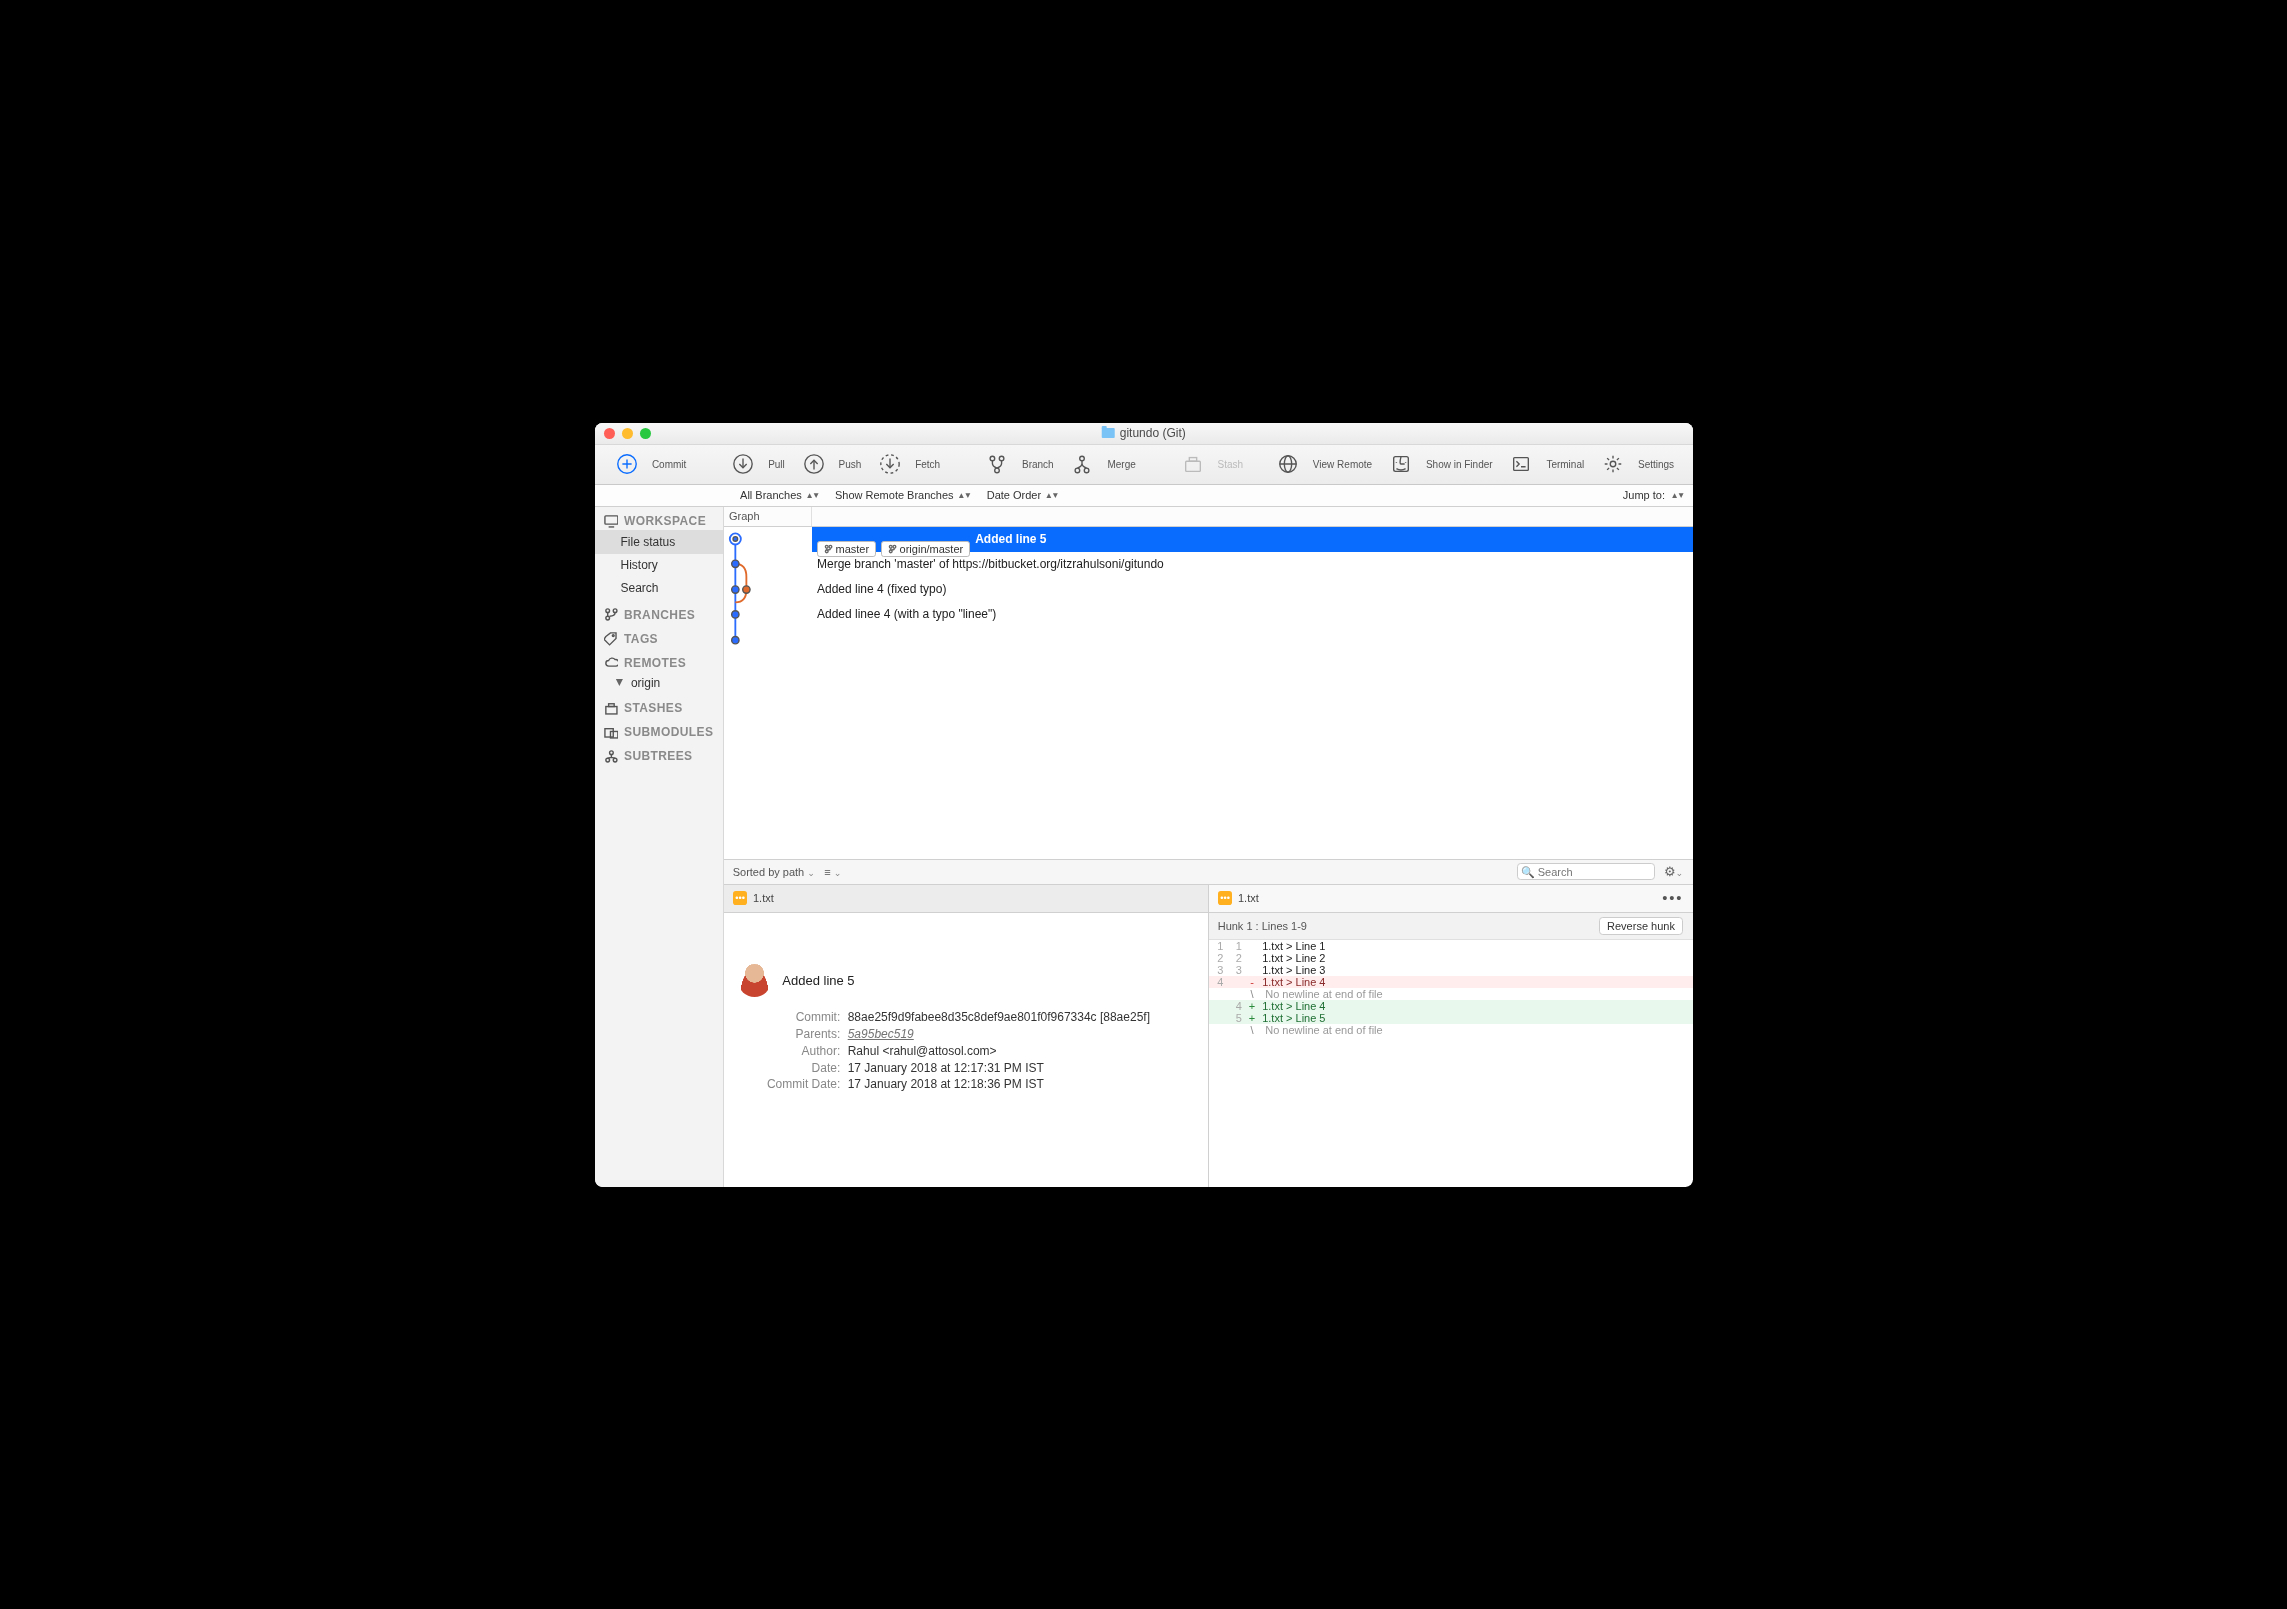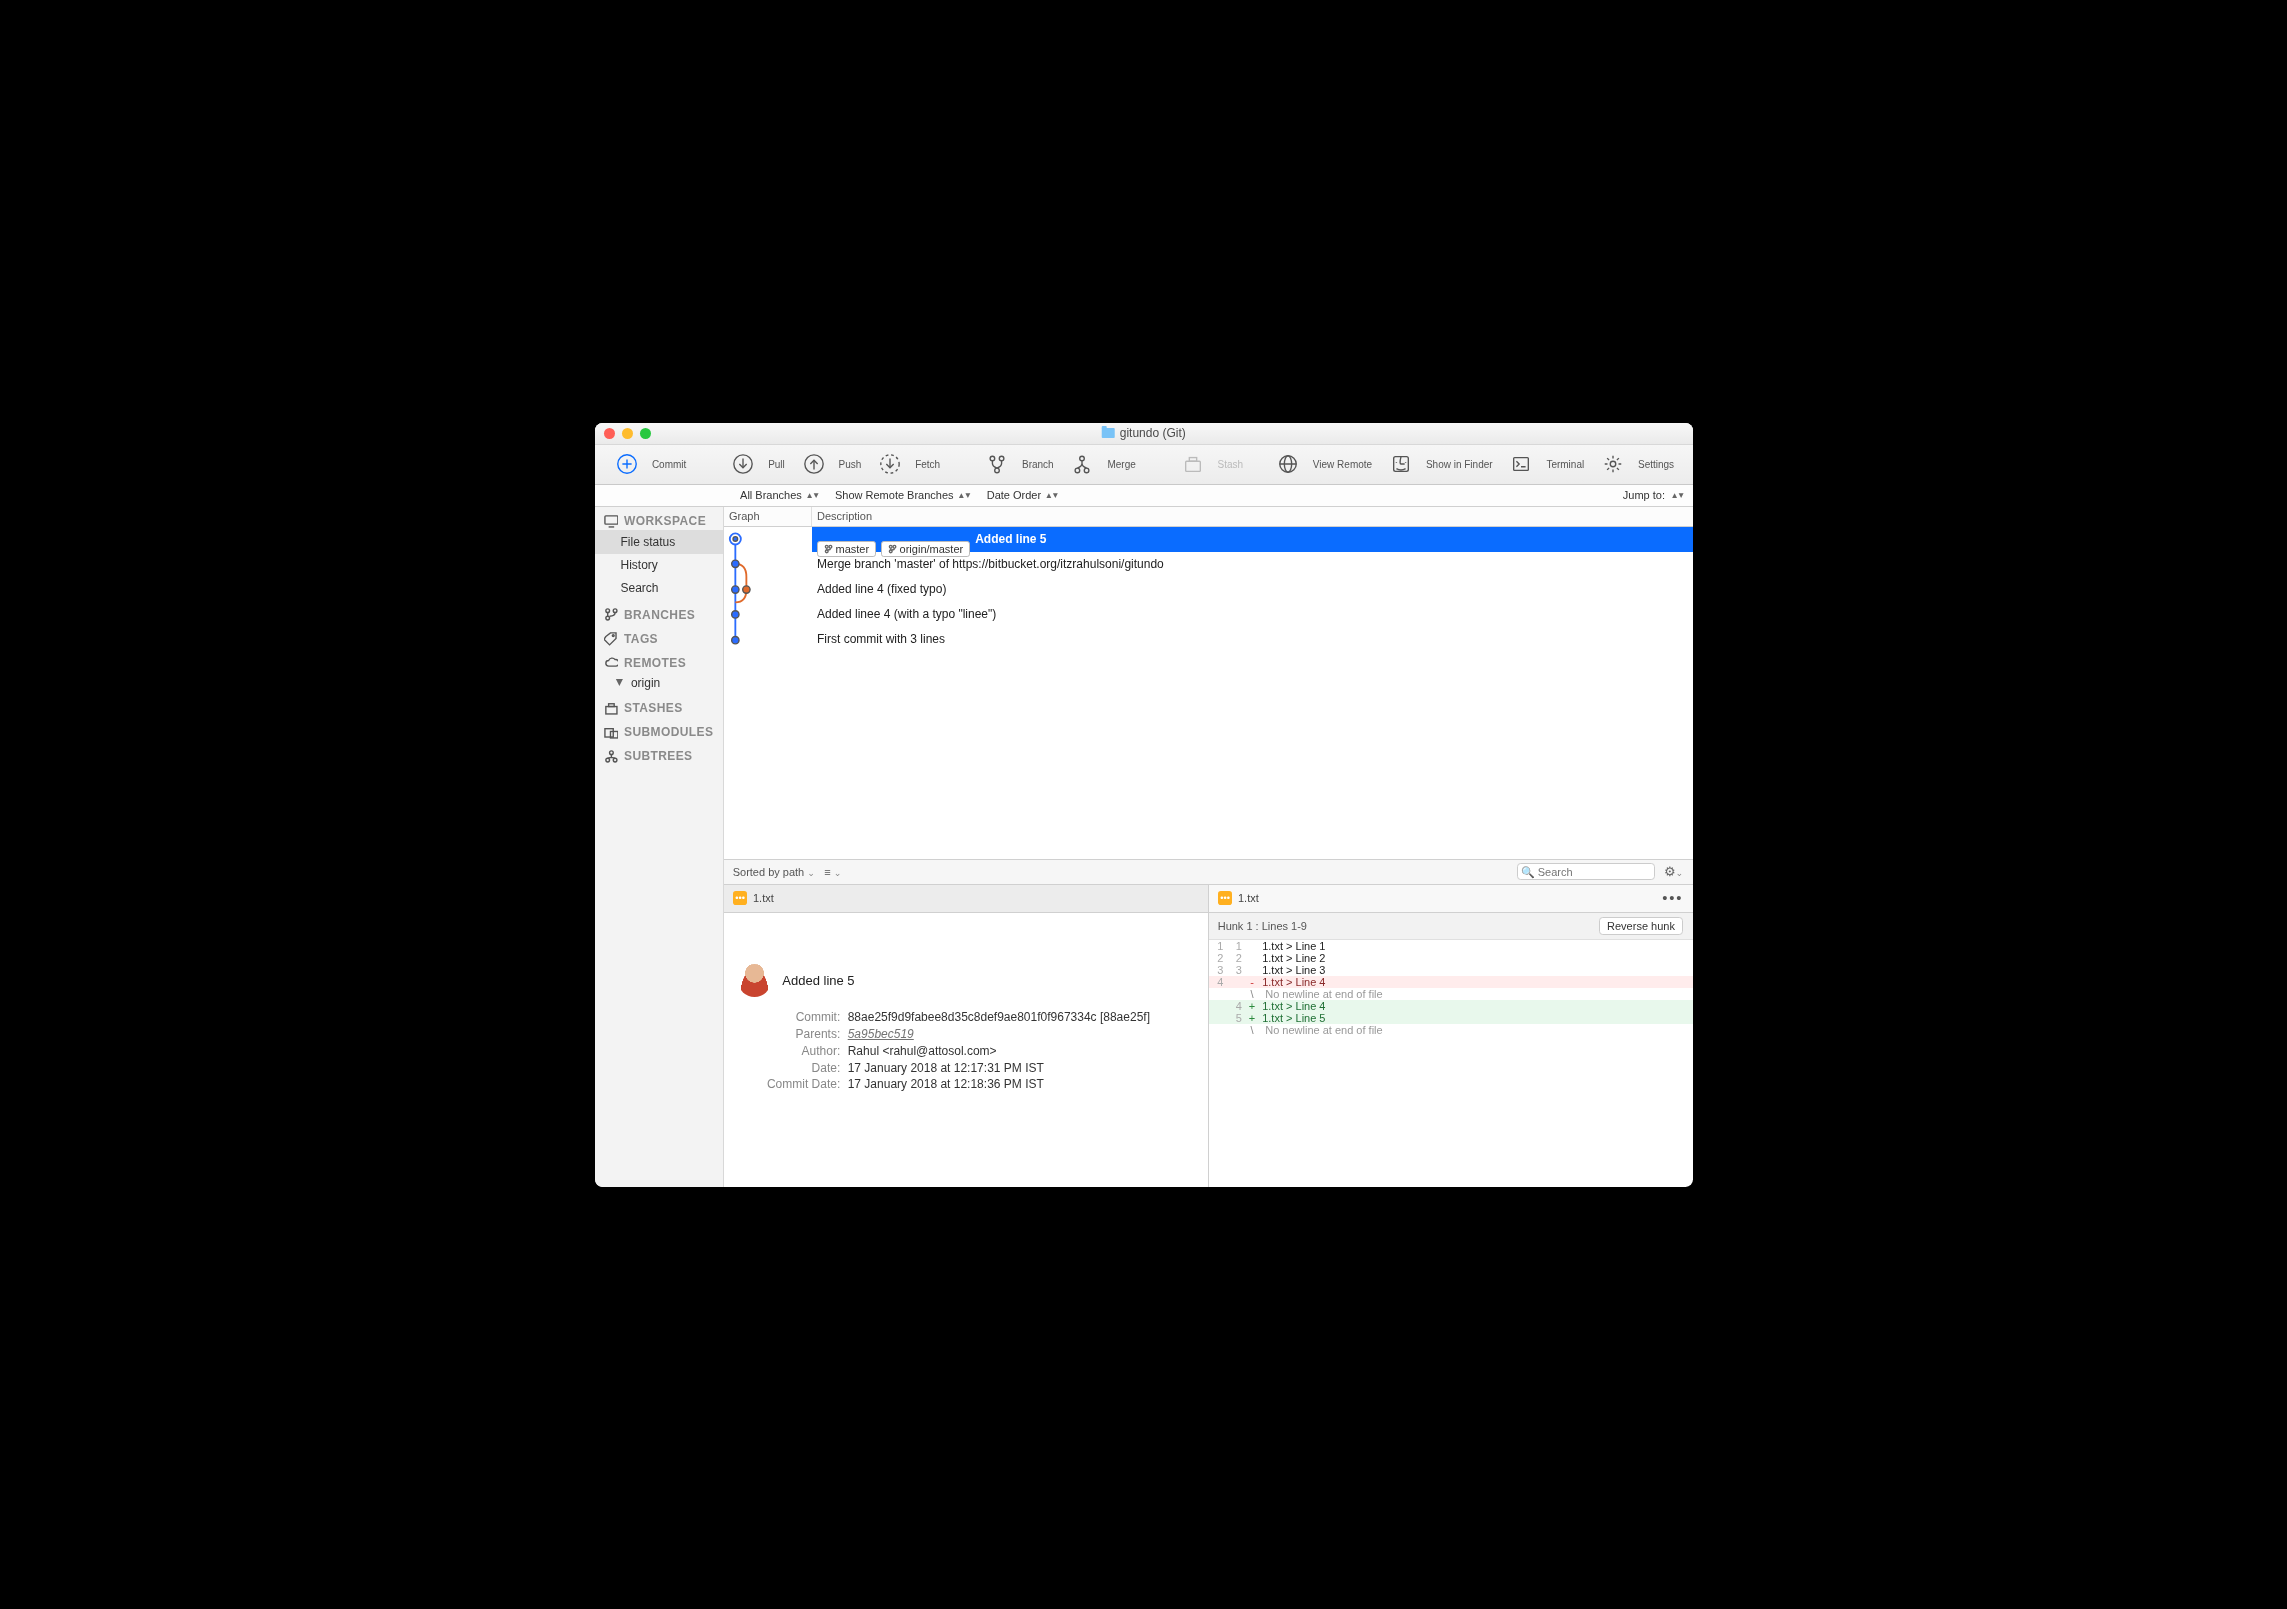--- a/index.html
+++ b/index.html
@@ -342,21 +342,20 @@
               <path d="M8 6 v3 M8 9 l-4 1 M8 9 l4 1"></path>
             </svg>
           </span>
         <span>SUBTREES</span>
       </div>
     </div>
 
     <div class="main">
       <div class="colhead">
         <div class="c1">Graph</div>
-        <div class="c2">Description</div>
       </div>
 
       <div class="commits" style="height:332px;flex:0 0 332px;">
         <div class="graph-col">
           <svg width="88" height="138" style="position:absolute;top:0;left:0" viewBox="0 0 95 150">
             <line x1="12" y1="13" x2="12" y2="123" stroke="#2b6cff" stroke-width="2"></line>
             <path d="M12 40 Q24 40 24 54 L24 68 Q24 82 12 82" stroke="#e06a2b" stroke-width="2" fill="none"></path>
             <circle cx="12" cy="13" r="6" fill="#fff" stroke="#2b6cff" stroke-width="2"></circle>
             <circle cx="12" cy="13" r="2.5" fill="#2b6cff"></circle>
             <circle cx="12" cy="40" r="4" fill="#2b6cff"></circle>
@@ -384,23 +383,20 @@
             </div>
             <div class="commit-row">
               <span>Merge branch 'master' of https://bitbucket.org/itzrahulsoni/gitundo</span>
             </div>
             <div class="commit-row">
               <span>Added line 4 (fixed typo)</span>
             </div>
             <div class="commit-row">
               <span>Added linee 4 (with a typo "linee")</span>
             </div>
-            <div class="commit-row">
-              <span>First commit with 3 lines</span>
-            </div>
           </div>
       </div>
 
       <div class="pathbar">
         <span>
           <span>Sorted by path</span> <span class="chev">⌄</span>
         </span>
         <span>≡ <span class="chev">⌄</span></span>
         <div class="right">
           <div class="search-wrap">

